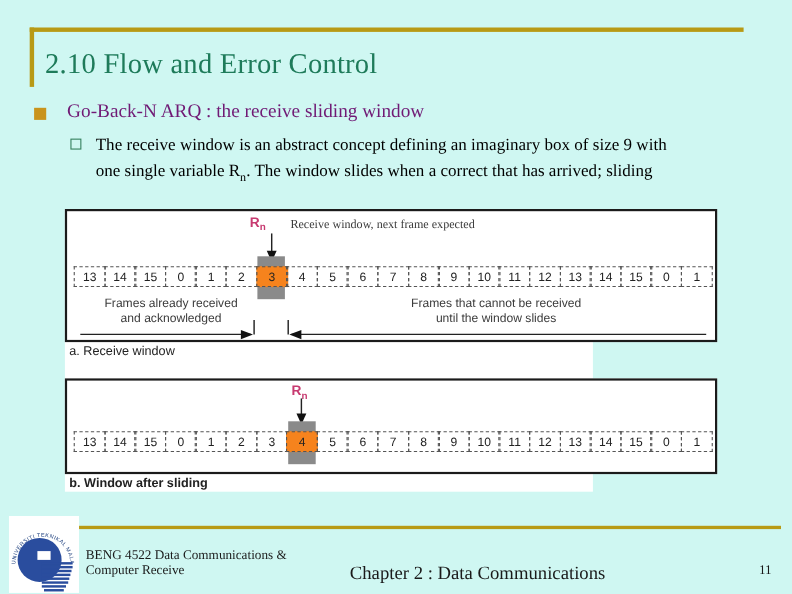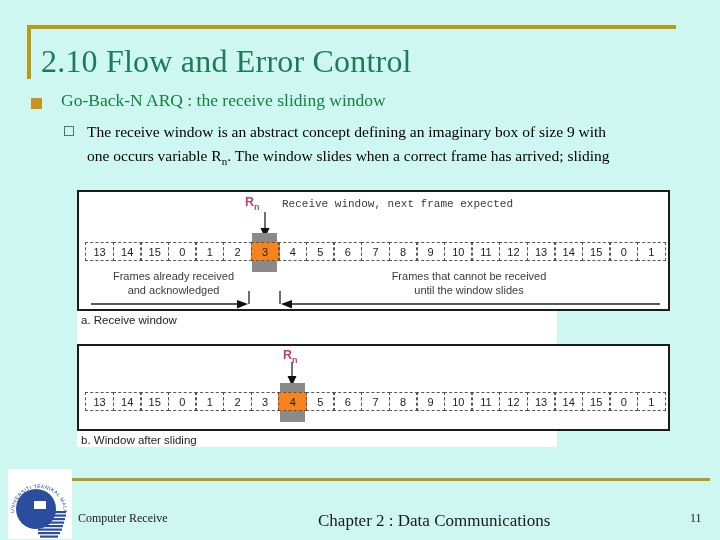--- a/index.html
+++ b/index.html
@@ -5,40 +5,40 @@
   html,body{margin:0;padding:0;}
   .slide{
     position:relative; width:720px; height:540px;
     background:#CFF7F2; overflow:hidden;
     font-family:"Liberation Serif", serif;
   }
   
   .rule-h{position:absolute; left:27px; top:25px; width:649px; height:4px; background:#B89A15;}
   .rule-v{position:absolute; left:27px; top:25px; width:4px; height:54px; background:#B89A15;}
   .page-title{
-    position:absolute; left:41px; top:43px; font-size:32px; color:#1E7B5A;
+    position:absolute; left:41px; top:43px; font-size:26px; color:#1E7B5A;
     letter-spacing:0.2px;
   }
   
   .bullet1-marker{position:absolute; left:31px; top:98px; width:11px; height:11px; background:#C9941C;}
-  .bullet1-text{position:absolute; left:61px; top:90px; font-size:17.5px; color:#15803d;}
+  .bullet1-text{position:absolute; left:61px; top:90px; font-size:17.5px; color:#701a75;}
   .bullet2-marker{position:absolute; left:64px; top:126px; width:8px; height:8px; border:1.6px solid #35805F; background:transparent;}
   .bullet2-text{
     position:absolute; left:87px; top:120px; width:640px;
     font-size:15.5px; line-height:24px; color:#000; white-space:nowrap;
   }
   .bullet2-text sub{font-size:11px;}
   
-  .figure-panel{position:absolute; left:77px; top:190px; width:480px; height:257px; background:#ffffff;}
+  .figure-panel{position:absolute; left:59px; top:190px; width:480px; height:257px; background:#ffffff;}
   .fig-box{position:absolute; left:0; width:593px; border:2px solid #1b1b1b; box-sizing:border-box; background:#fff;}
   .fig-box.a{top:0; height:121px;}
   .fig-box.b{top:154px; height:87px;}
   .rn{position:absolute; font:bold 12.5px "Liberation Sans", sans-serif; color:#C73A70;}
   .rn sub{font-size:9px;}
-  .annotation{position:absolute; font-size:11px; color:#3b3b3b; font-family:Liberation Mono, monospace;text-align:right;}
+  .annotation{position:absolute; font-size:11px; color:#3b3b3b; font-family:Liberation Serif, serif;text-align:right;}
   .down-arrow{position:absolute;}
   .gray-block{position:absolute; width:25px; height:39px; background:#8A8A8A;}
   .cell-row{position:absolute; left:6px; width:581px; height:19px; display:flex;}
   .cell{
     flex:1 1 0; display:flex; align-items:center; justify-content:center;
     border:1.5px dashed #555; margin-left:-1.5px; box-sizing:border-box;
     font:11px "Liberation Sans", sans-serif; color:#222; background:transparent;text-align:center;
   }
   .cell:first-child{margin-left:0;}
   .cell.hl{background:#F6831D;}
@@ -46,21 +46,21 @@
     position:absolute; top:78px; text-align:center;
     font:11px/13.5px "Liberation Sans", sans-serif; color:#3b3b3b;
   }
   .fig-label.left{left:12px; width:165px;}
   .fig-label.right{left:200px; width:380px;}
   .range-arrows{position:absolute; left:0; top:96px;}
   .fig-caption{
     position:absolute; left:4px; font:11.5px "Liberation Sans", sans-serif; color:#222;
   }
   .fig-caption.a{top:124px;}
-  .fig-caption.b{top:244px;}
+  .fig-caption.b{top:244px;font-weight:bold;}
   
   .footer-rule{position:absolute; left:70px; top:478px; width:640px; height:3px; background:#B89A15;}
   .logo{position:absolute; left:8px; top:469px;}
   .course-text{position:absolute; left:78px; top:498px; font-size:12px; line-height:13.5px; color:#1a1a1a;}
   .chapter-text{position:absolute; left:318px; top:511px; font-size:17px; color:#1a1a1a;}
   .page-number{position:absolute; left:690px; top:511px; font-size:12px; color:#1a1a1a;}
   svg line, svg polyline{stroke:#222; stroke-width:1.3;}
   svg polygon{fill:#111;}
 </style>
 </head>
@@ -72,21 +72,21 @@
   <div class="rule-v"></div>
 
   <div class="page-title">2.10 Flow and Error Control</div>
 
   <div class="bullet1-marker"></div>
   <div class="bullet1-text">Go-Back-N ARQ : the receive sliding window</div>
 
   <div class="bullet2-marker"></div>
   <div class="bullet2-text">
     <span>The receive window is an abstract concept defining an imaginary box of size 9 with</span><br>
-    <span>one occurs variable  R</span><sub>n</sub><span>. The window slides when a correct frame has arrived; sliding</span><br>
+    <span>one single variable  R</span><sub>n</sub><span>. The window slides when a correct that has arrived; sliding</span><br>
   </div>
 
   <div class="figure-panel">
 
     <div class="fig-box a">
       <span class="rn" style="left:166px; top:3px;"><span>R</span><sub>n</sub></span>
       <span class="annotation" style="left:203px; top:6px;">Receive window, next frame expected</span>
       <svg class="down-arrow" style="left:179px; top:20px;" width="14" height="27">
         <line x1="7" y1="0" x2="7" y2="18"></line>
         <polygon points="2.5,16 11.5,16 7,26"></polygon>
@@ -185,19 +185,19 @@
       <rect x="30" y="45.5" width="28" height="2.2"></rect>
       <rect x="30" y="49" width="27" height="2.2"></rect>
       <rect x="30" y="52.5" width="26" height="2.2"></rect>
       <rect x="30" y="56" width="25" height="2.2"></rect>
       <rect x="30" y="59.5" width="24" height="2.2"></rect>
       <rect x="30" y="63" width="22" height="2.2"></rect>
       <rect x="32" y="66.5" width="18" height="2.2"></rect>
     </g>
   </svg>
   <div class="course-text">
-    <br>
+    <span>BENG 4522 Data Communications &amp;</span><br>
     <span>Computer Receive</span>
   </div>
   <div class="chapter-text">Chapter 2 : Data Communications</div>
   <div class="page-number">11</div>
 
 </div>
 
 </body></html>

